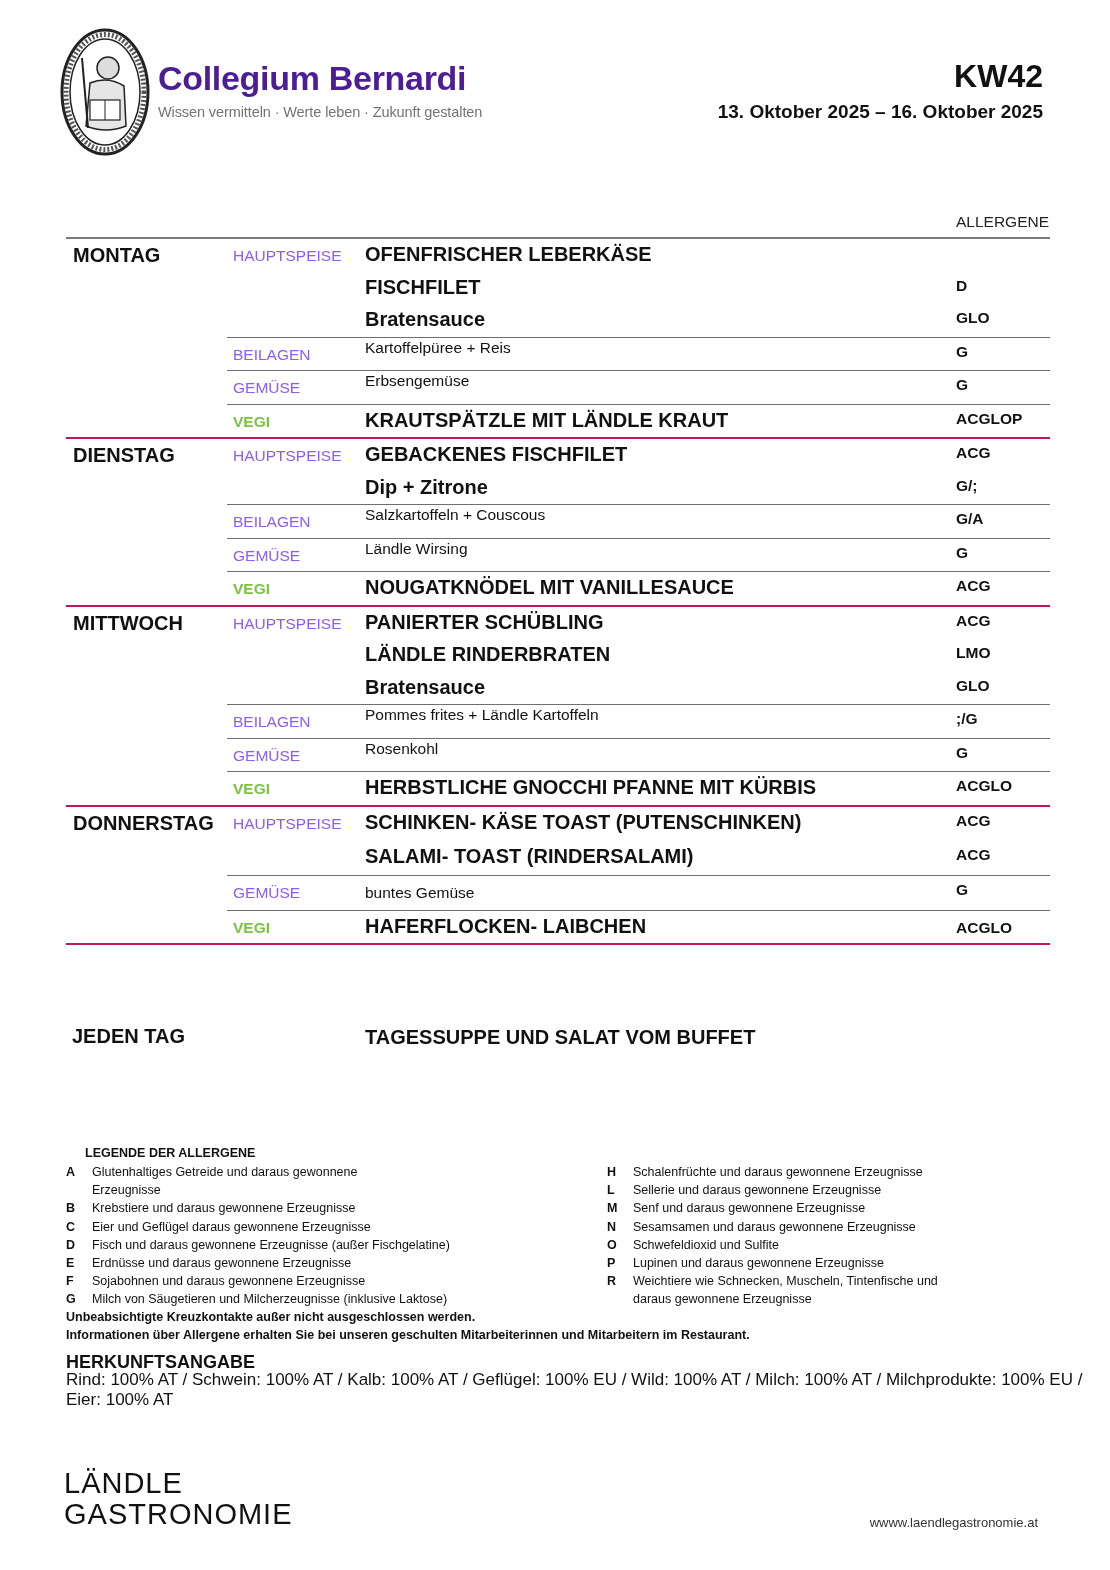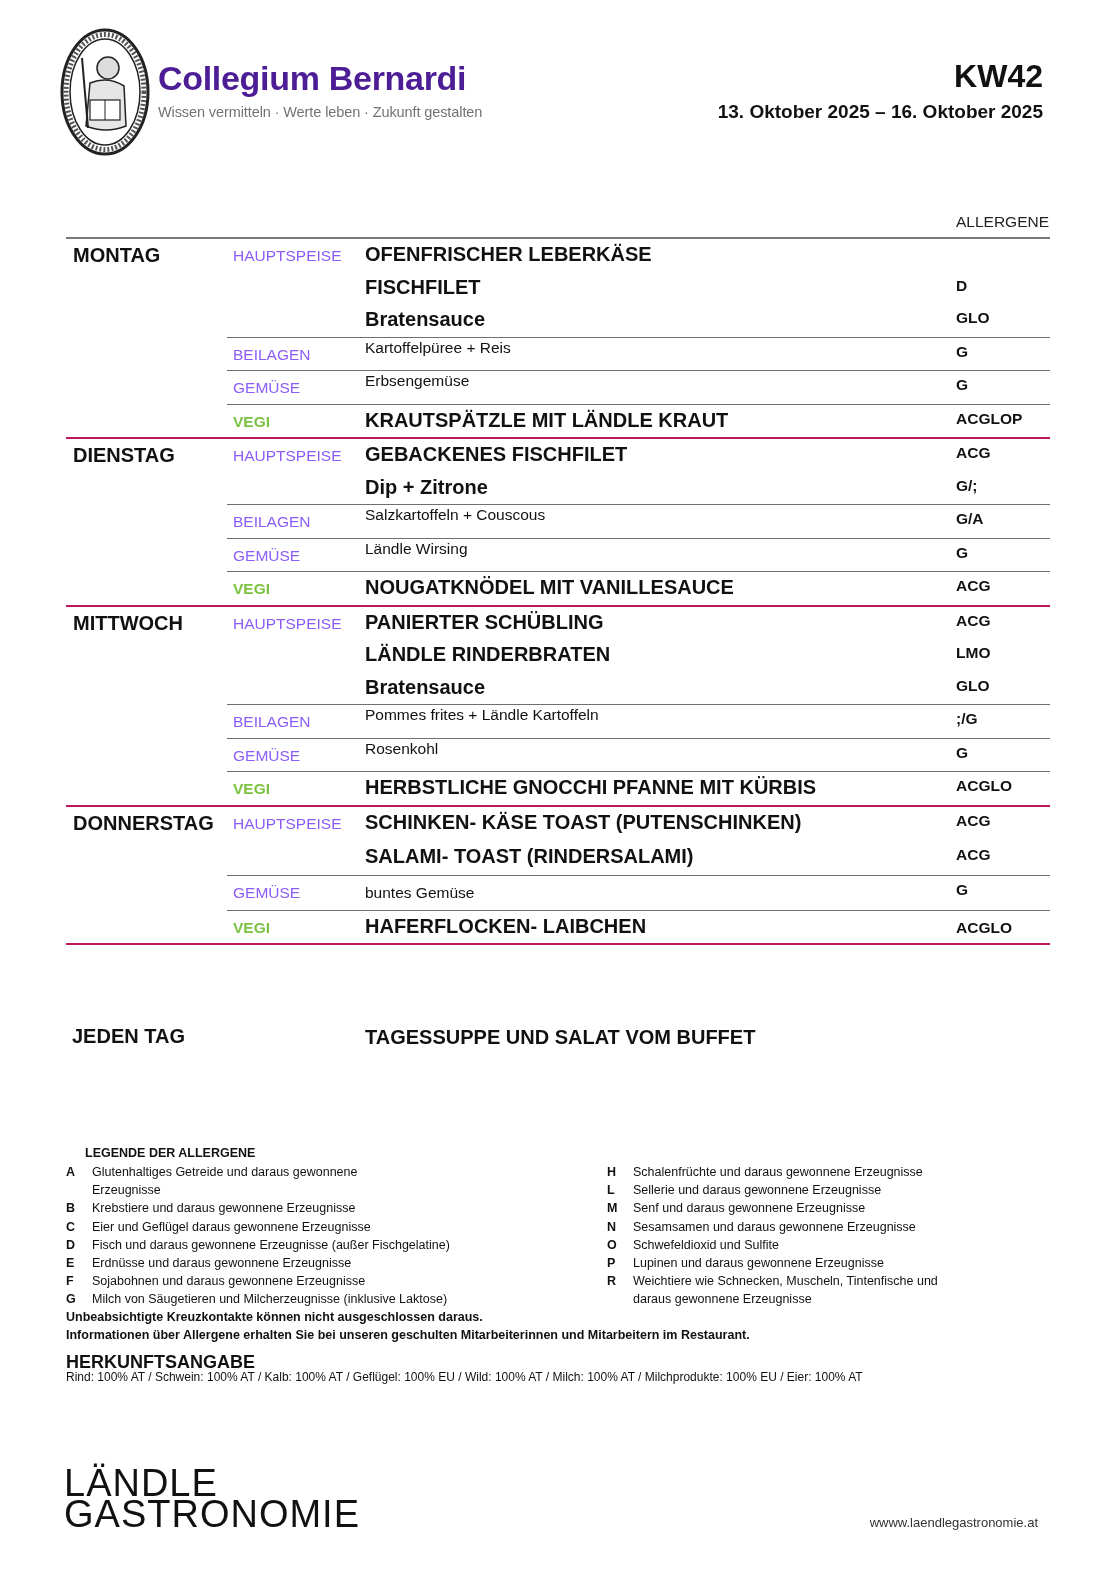--- a/index.html
+++ b/index.html
@@ -35,24 +35,24 @@
   
   .legend-title { position: absolute; left: 66px; top: 1146px; font-size: 12.5px; font-weight: 700; margin-left: 19px; }
   .legend-col { position: absolute; font-size: 12.5px; line-height: 18.2px; }
   .legend-col.left { left: 66px; top: 1163px; }
   .legend-col.right { left: 607px; top: 1163px; }
   .legend-item { display: flex; }
   .legend-item .code { width: 26px; font-weight: 700; flex: none; }
   .legend-item .desc { width: 330px; }
   .notice { position: absolute; left: 66px; font-size: 12.5px; font-weight: 700; }
   .origin-title { position: absolute; left: 66px; top: 1352px; font-size: 18px; font-weight: 700; }
-  .origin-text { position: absolute; left: 66px; top: 1370px; font-size: 12px; }
-
-  
-  .footer-logo { position: absolute; left: 64px; top: 1468px; font-size: 38px; line-height: 31px; letter-spacing: 1px; font-weight: 300; color: #111; }
+  .origin-text { position: absolute; left: 66px; top: 1370px; font-size: 17px; }
+
+  
+  .footer-logo { position: absolute; left: 64px; top: 1468px; font-size: 29px; line-height: 31px; letter-spacing: 1px; font-weight: 300; color: #111; }
   .footer-url { position: absolute; right: 72px; top: 1515px; font-size: 13px; color: #333; }
 </style>
 </head>
 <body>
 
 <div class="logo-seal">
   <svg viewBox="0 0 90 128" width="90" height="128">
     <ellipse cx="45" cy="64" rx="43" ry="62" fill="#fff" stroke="#222" stroke-width="3"></ellipse>
     <ellipse cx="45" cy="64" rx="35" ry="53" fill="none" stroke="#222" stroke-width="1.5"></ellipse>
     <ellipse cx="45" cy="64" rx="39" ry="57.5" fill="none" stroke="#555" stroke-width="5" stroke-dasharray="2 2"></ellipse>
@@ -278,21 +278,21 @@
   <div class="legend-item">
       <span class="code">P</span>
       <span class="desc">Lupinen und daraus gewonnene Erzeugnisse</span>
     </div>
   <div class="legend-item">
       <span class="code">R</span>
       <span class="desc" style="width:320px">Weichtiere wie Schnecken, Muscheln, Tintenfische und daraus gewonnene Erzeugnisse</span>
     </div>
 </div>
 
-<div class="notice" style="top:1310px">Unbeabsichtigte Kreuzkontakte können nicht ausgeschlossen daraus.</div>
+<div class="notice" style="top:1310px">Unbeabsichtigte Kreuzkontakte außer nicht ausgeschlossen werden.</div>
 <div class="notice" style="top:1328px">Informationen über Allergene erhalten Sie bei unseren geschulten Mitarbeiterinnen und Mitarbeitern im Restaurant.</div>
 <div class="origin-title">HERKUNFTSANGABE</div>
 <div class="origin-text">Rind: 100% AT / Schwein: 100% AT / Kalb: 100% AT / Geflügel: 100% EU / Wild: 100% AT / Milch: 100% AT / Milchprodukte: 100% EU / Eier: 100% AT</div>
 
 <div class="footer-logo">
   <div>LÄNDLE</div>
   <div>GASTRONOMIE</div>
 </div>
 <div class="footer-url">wwww.laendlegastronomie.at</div>
 

